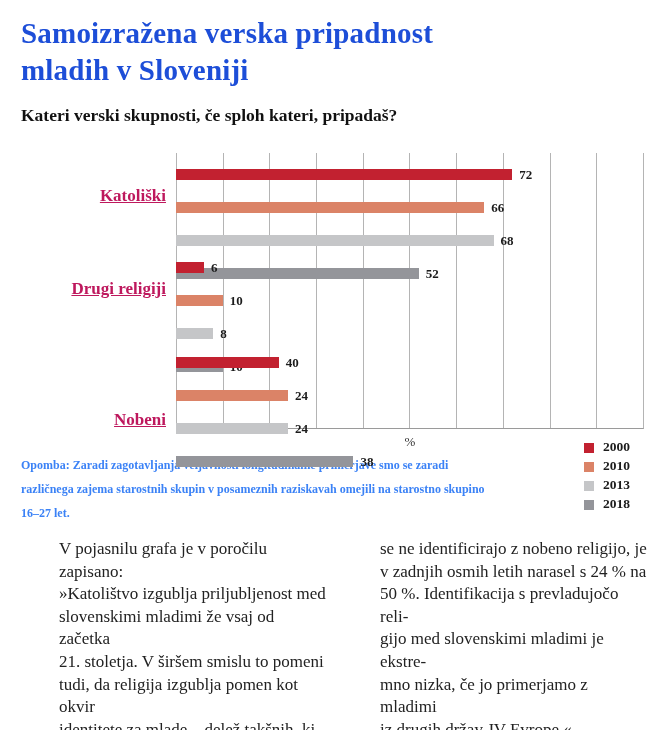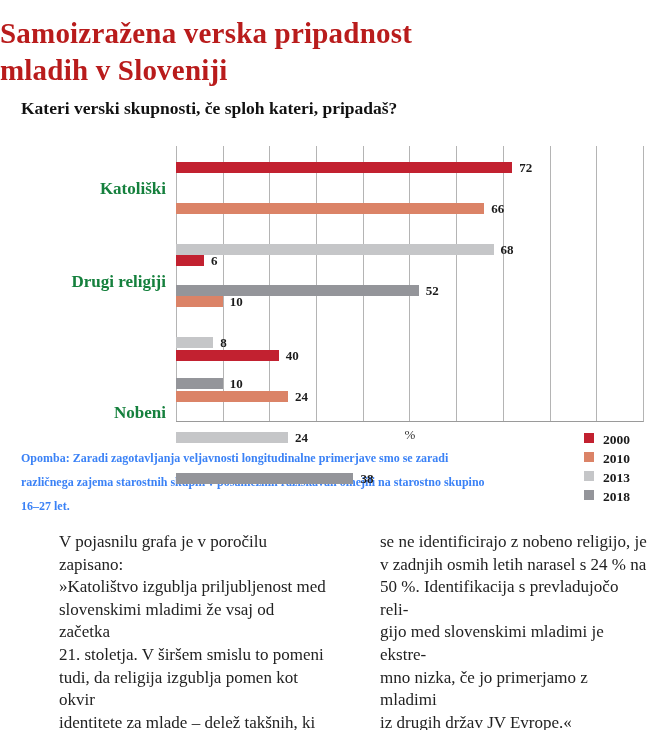--- a/index.html
+++ b/index.html
@@ -8,29 +8,30 @@
     position: relative;
     width: 668px;
     height: 730px;
     background: #ffffff;
     font-family: "Liberation Serif", "DejaVu Serif", serif;
     color: #1c1c1c;
     overflow: hidden;
   }
   .title {
     padding-top: 15px;
+    margin-left: 21px;
     font-size: 29px;
     font-weight: 700;
     line-height: 37px;
     letter-spacing: 0.2px;
-    color: #b91c1c;
+    color: #1d4ed8;
   }
   .subtitle {
     margin-left: 21px;
-    margin-top: 9px;
+    margin-top: 16px;
     font-size: 17.5px;
     font-weight: 700;
     color: #111;
   }
   
   .chart-section {
     position: relative;
     margin-top: 27px;
     height: 300px;
     width: 668px;
@@ -42,44 +43,45 @@
     width: 468px;
     height: 276px;
     border-bottom: 1px solid #9a9a9a;
     border-right: 1px solid #b4b4b4;
     background-image: repeating-linear-gradient(
       to right,
       #b4b4b4 0, #b4b4b4 1px,
       transparent 1px, transparent 46.7px);
   }
   .group { position: absolute; left: 0; right: 0; }
-  .bar-row { display: flex; align-items: center; height: 25px; margin-bottom: 16px; }
+  .bar-row { display: flex; align-items: center; height: 25px; margin-bottom: 8px; }
   .bar { height: 11px; }
   .bar-value { margin-left: 7px; font-size: 13px; font-weight: 700; color: #1c1c1c; line-height: 11px; }
   .cat-label {
     position: absolute;
     left: 0;
     width: 166px;
     text-align: right;
     font-size: 17px;
     font-weight: 700;
     line-height: 20px;
-    color: #15803d;
+    color: #be185d;
+    text-decoration: underline;
   }
   .x-label {
     position: absolute;
     left: 176px;
     top: 281px;
     width: 468px;
     text-align: center;
     font-size: 13px;
     color: #333;
   }
   .legend { position: absolute; left: 584px; top: 287px; }
-  .legend-row { display: flex; align-items: flex-start; height: 13px; margin-bottom: 6px; }
+  .legend-row { display: flex; align-items: flex-end; height: 13px; margin-bottom: 6px; }
   .legend-swatch { width: 10px; height: 10px; margin-right: 9px; flex: 0 0 auto; }
   .legend-label { font-size: 13.5px; font-weight: 700; color: #1c1c1c; line-height: 13px; }
   
   .note {
     margin-left: 21px;
     width: 468px;
     font-size: 12px;
     font-weight: 700;
     line-height: 24px;
     color: #3b82f6;

